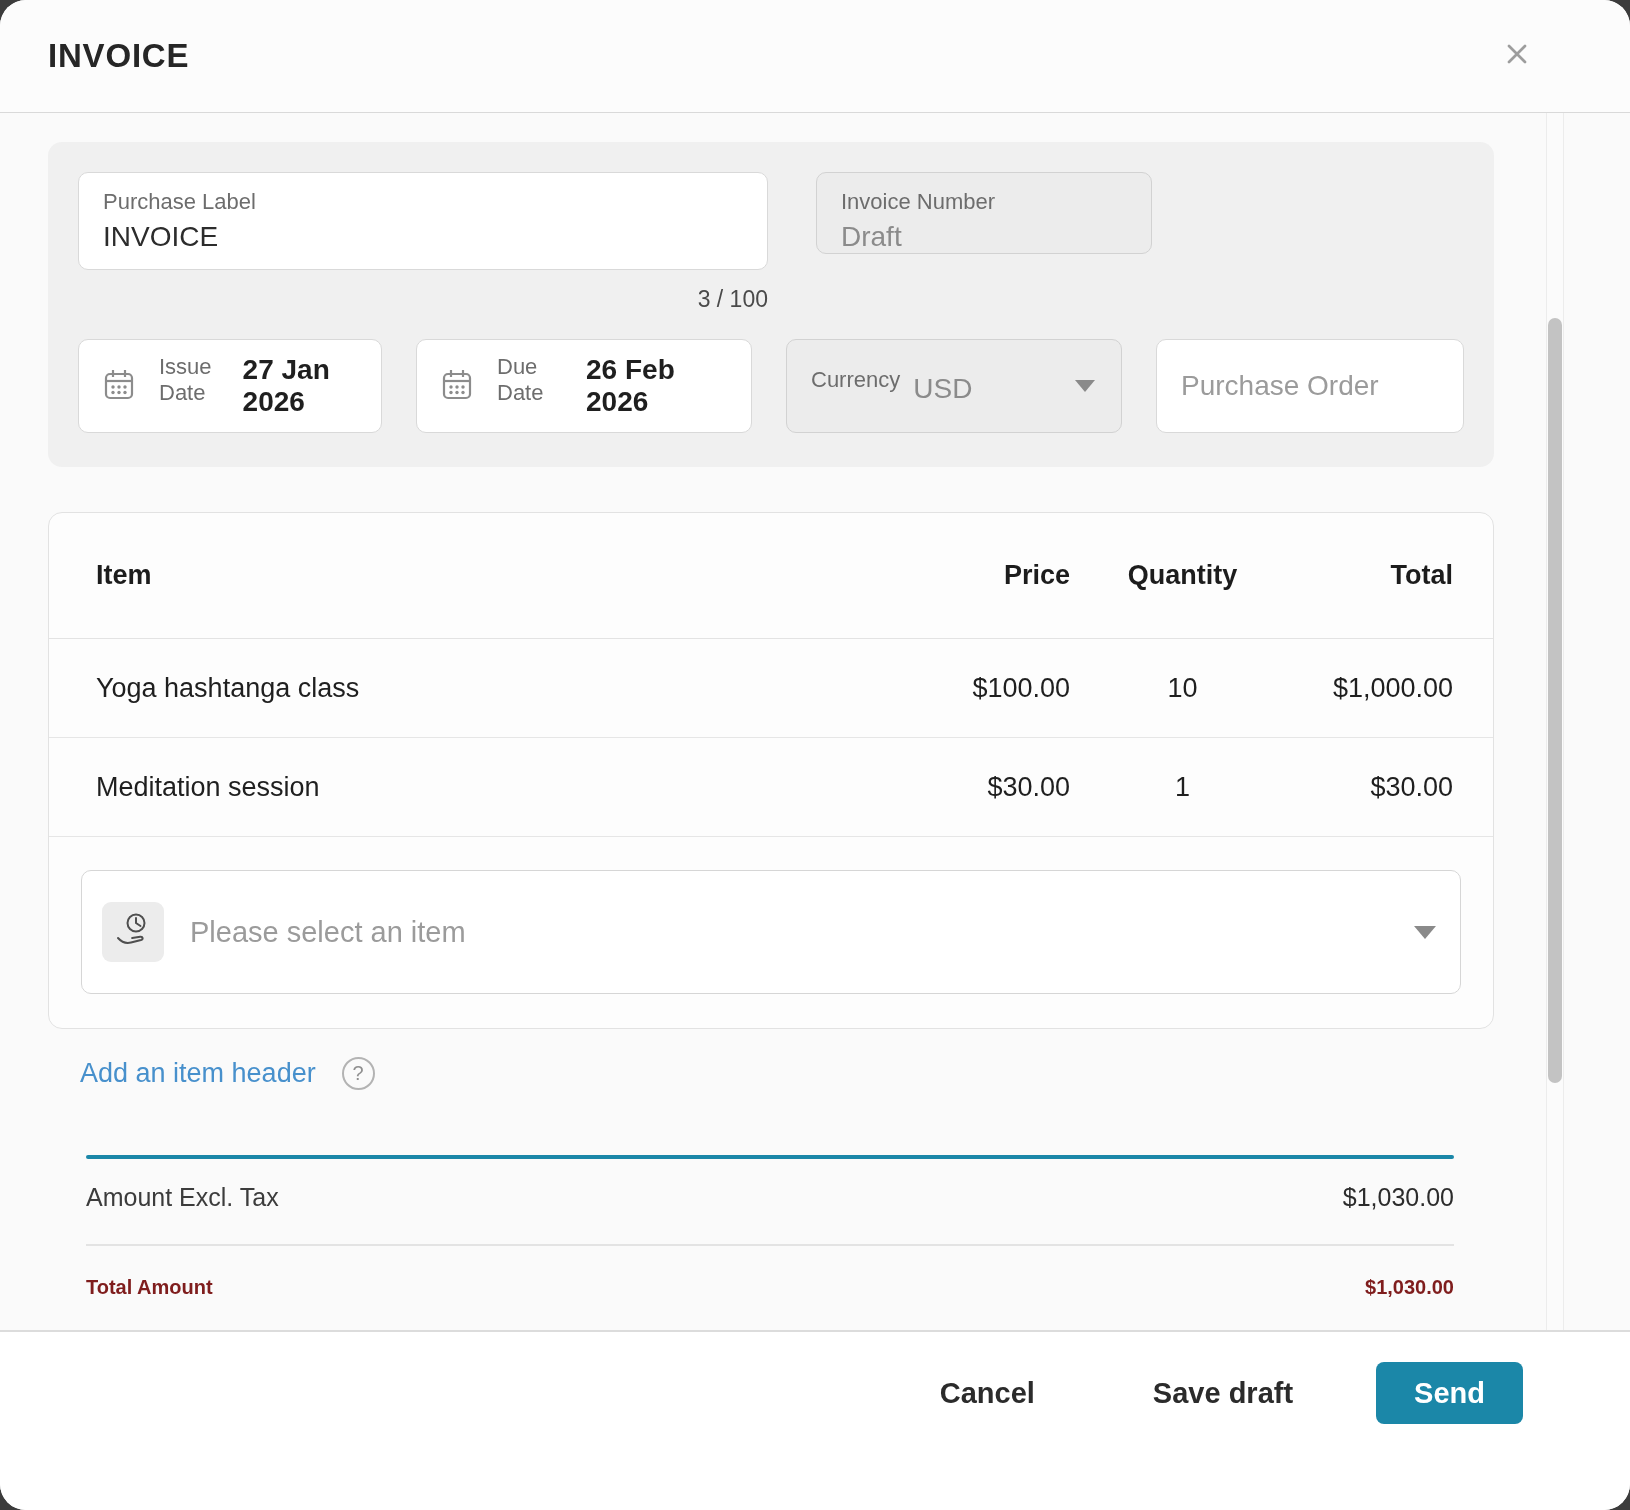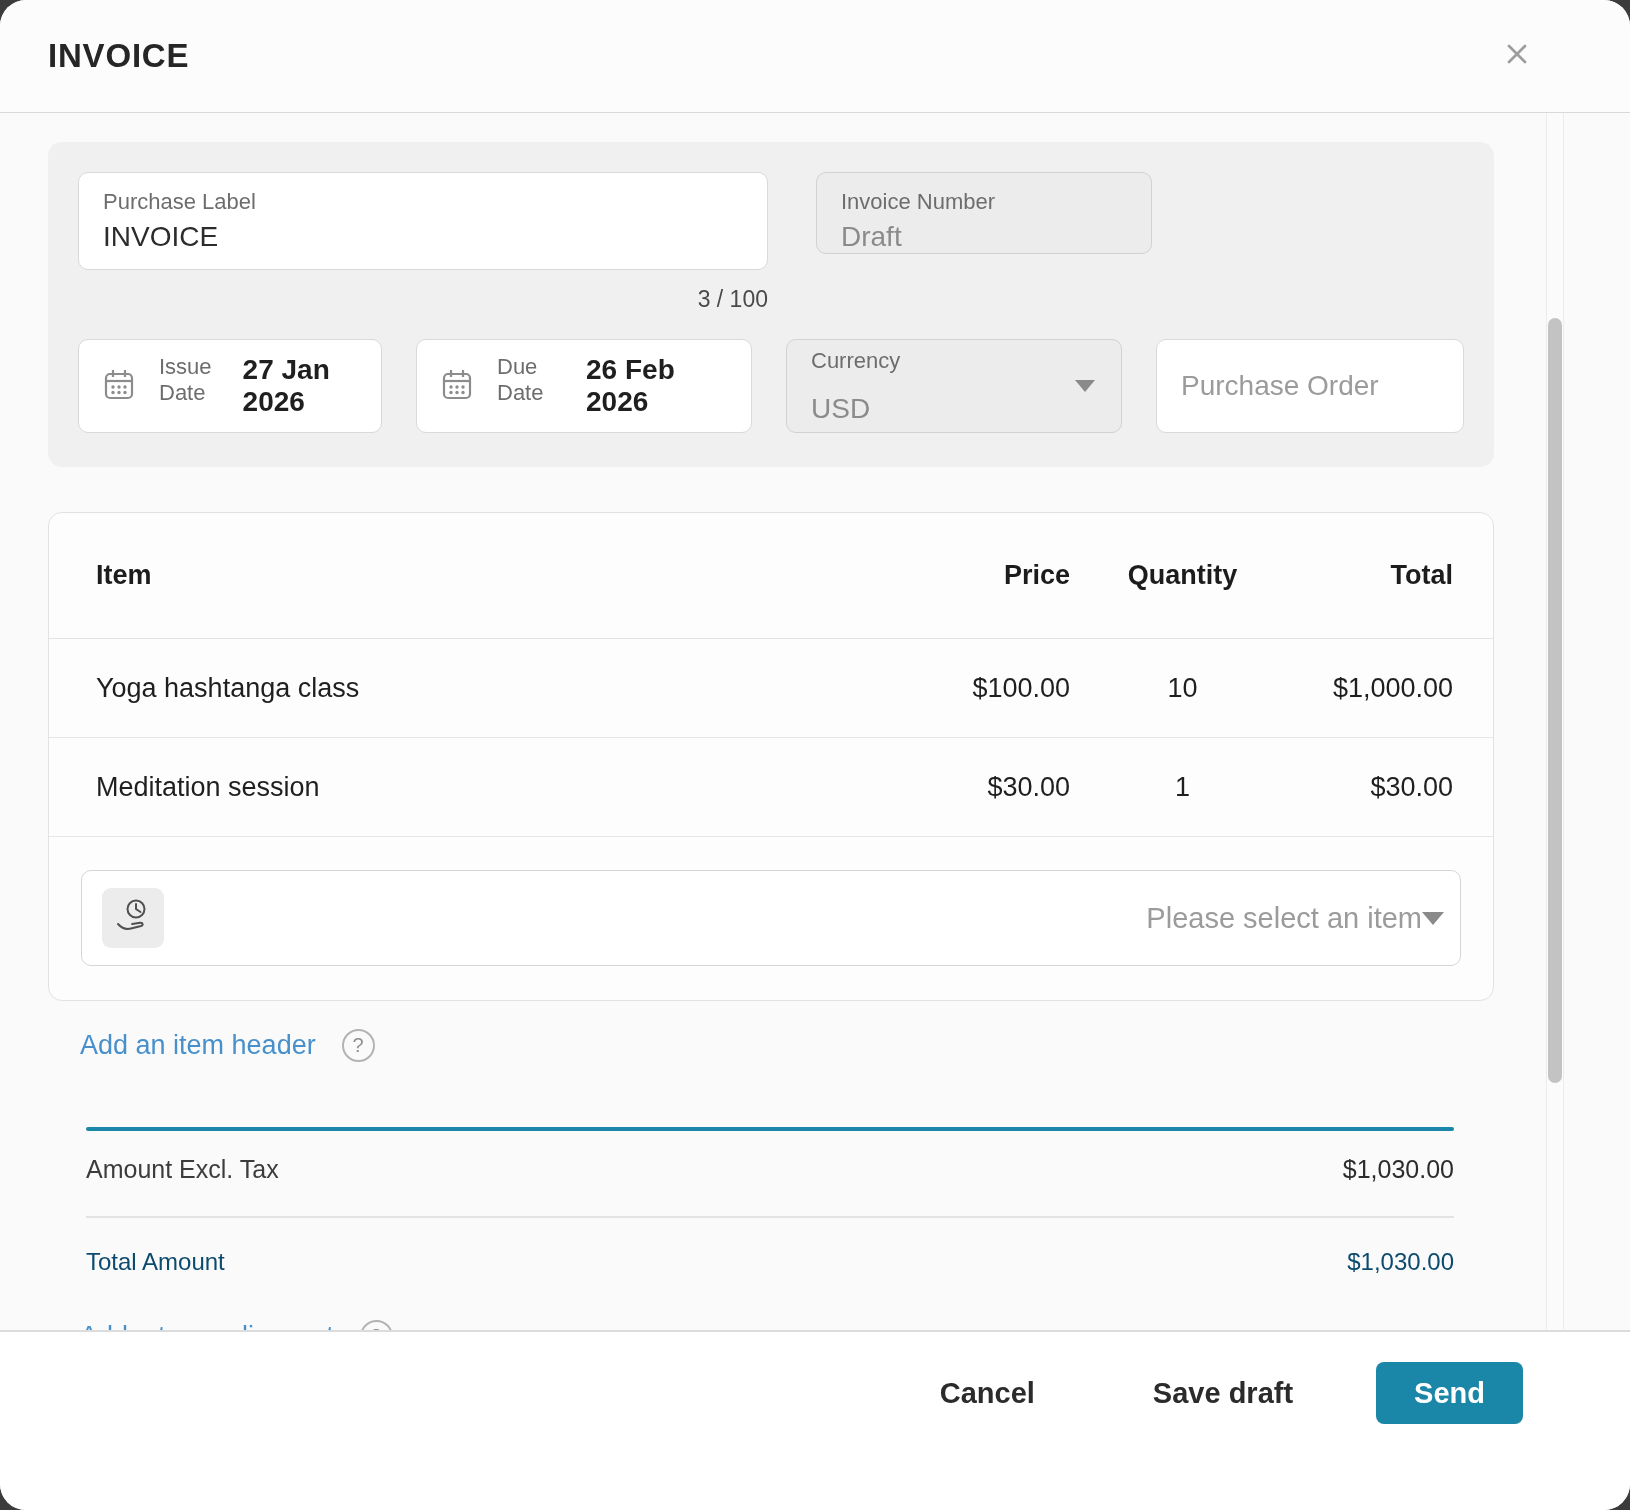--- a/index.html
+++ b/index.html
@@ -79,21 +79,21 @@
   .date-field .flabel { font-size: 22px; color: #6d6d6d; }
   .date-field .fvalue { font-size: 28px; font-weight: bold; color: #1f1f1f; margin-top: 0; }
   .issue-date { width: 304px; }
   .due-date { width: 336px; }
 
   .currency-field {
     width: 336px; height: 94px;
     display: flex; align-items: center; justify-content: space-between;
     padding: 0 26px 0 24px;
   }
-  .currency-field .stack { display: flex; flex-direction: column; gap: 13px; }
+  .currency-field .stack { display: flex; flex-direction: row; gap: 13px; }
   .caret-down {
     width: 0; height: 0;
     border-left: 10px solid transparent;
     border-right: 10px solid transparent;
     border-top: 12px solid #8a8a8a;
   }
   .po-field {
     width: 308px; height: 94px;
     display: flex; align-items: center; padding: 0 24px;
   }
@@ -114,28 +114,27 @@
   .trow { display: flex; align-items: center; }
   .thead { height: 126px; border-bottom: 1px solid #e3e3e3; font-weight: bold; font-size: 27px; color: #1c1c1c; }
   .item-row { height: 99px; border-bottom: 1px solid #e6e6e6; font-size: 27px; color: #1f1f1f; }
   .col-item  { width: 700px; padding-left: 47px; text-align: left; }
   .col-price { width: 321px; text-align: right; }
   .col-qty   { width: 225px; text-align: center; }
   .col-total { width: 198px; text-align: right; padding-right: 40px; flex: 1; }
 
   .select-wrap { margin: 33px 32px 34px 32px; }
   .item-select {
-    height: 96px;
+    height: 124px;
     background: #ffffff;
     border: 1px solid #d6d6d6;
     border-radius: 10px;
     display: flex; align-items: center;
-    padding: 0 16px 0 20px;
+    padding: 0 24px 0 20px;
     cursor: pointer;
-    text-align: right;
   }
   .select-icon-tile {
     width: 62px; height: 60px;
     background: #ececec; border-radius: 9px;
     display: flex; align-items: center; justify-content: center;
     flex: 0 0 auto;
   }
   .select-placeholder { font-size: 29px; color: #9b9b9b; margin-left: 26px; flex: 1; }
   .select-caret {
     width: 0; height: 0;
@@ -154,21 +153,21 @@
     margin-left: 26px; flex: 0 0 auto; cursor: pointer;
   }
 
   
   .teal-rule { height: 4px; background: #1b87a8; border-radius: 2px; margin: 64px 40px 0 38px; }
   .sum-row { display: flex; justify-content: space-between; align-items: center; margin: 24px 40px 0 38px; }
   .sum-row .slabel { font-size: 25px; color: #3c3c3c; }
   .sum-row .svalue { font-size: 25px; color: #2c2c2c; }
   .sum-divider { height: 2px; background: #e3e3e3; margin: 32px 40px 0 38px; }
   .sum-row.total { margin-top: 30px; }
-  .sum-row.total .slabel, .sum-row.total .svalue { font-size: 24px; font-weight: normal; color: #0c4a6e; }
+  .sum-row.total .slabel, .sum-row.total .svalue { font-size: 20px; font-weight: bold; color: #7f1d1d; }
   .clipped-row { margin-top: 30px; height: 60px; }
 
   
   .modal-footer {
     flex: 0 0 180px;
     background: #ffffff;
     border-top: 2px solid #dcdcdc;
     display: flex; align-items: flex-start; justify-content: flex-end;
     padding: 30px 107px 0 0;
     position: relative; z-index: 3;

